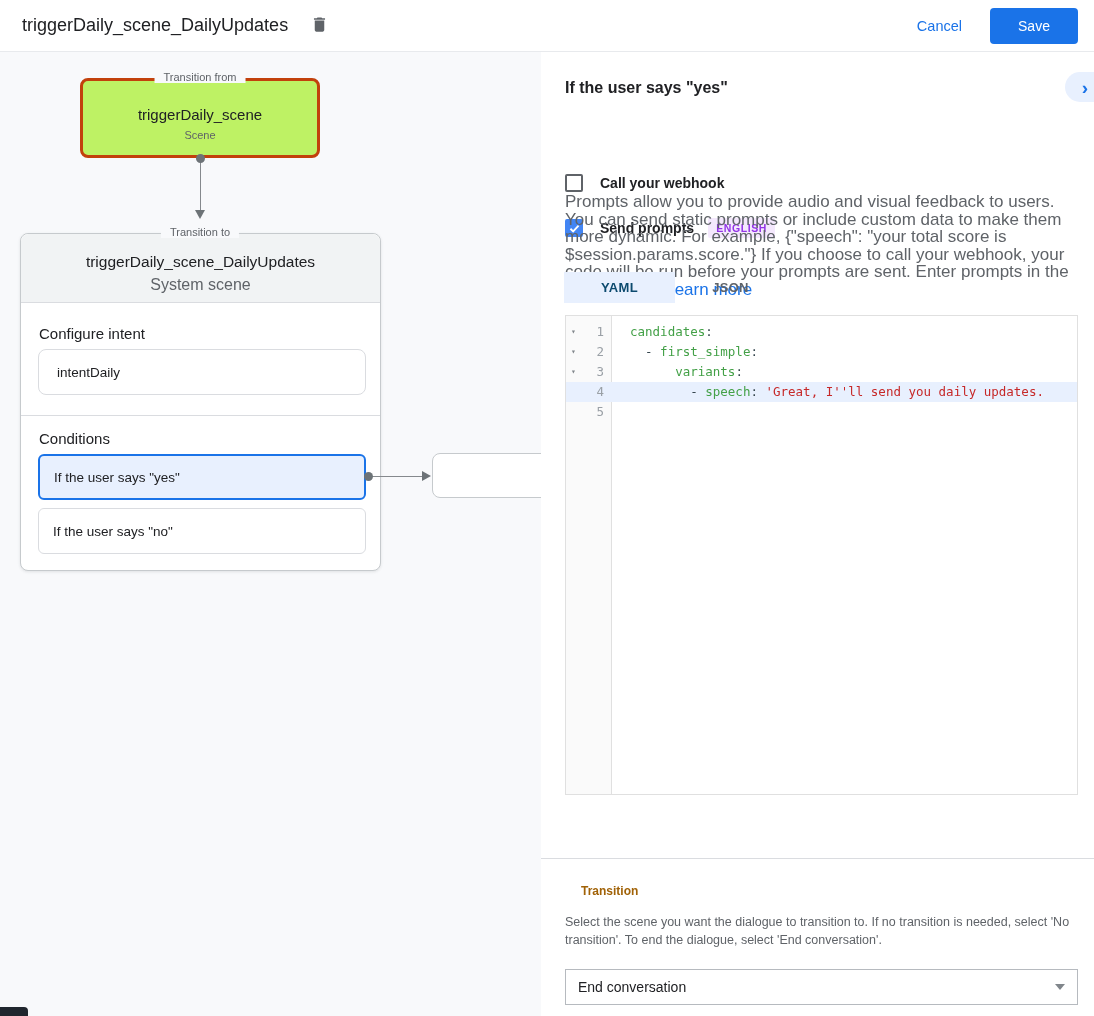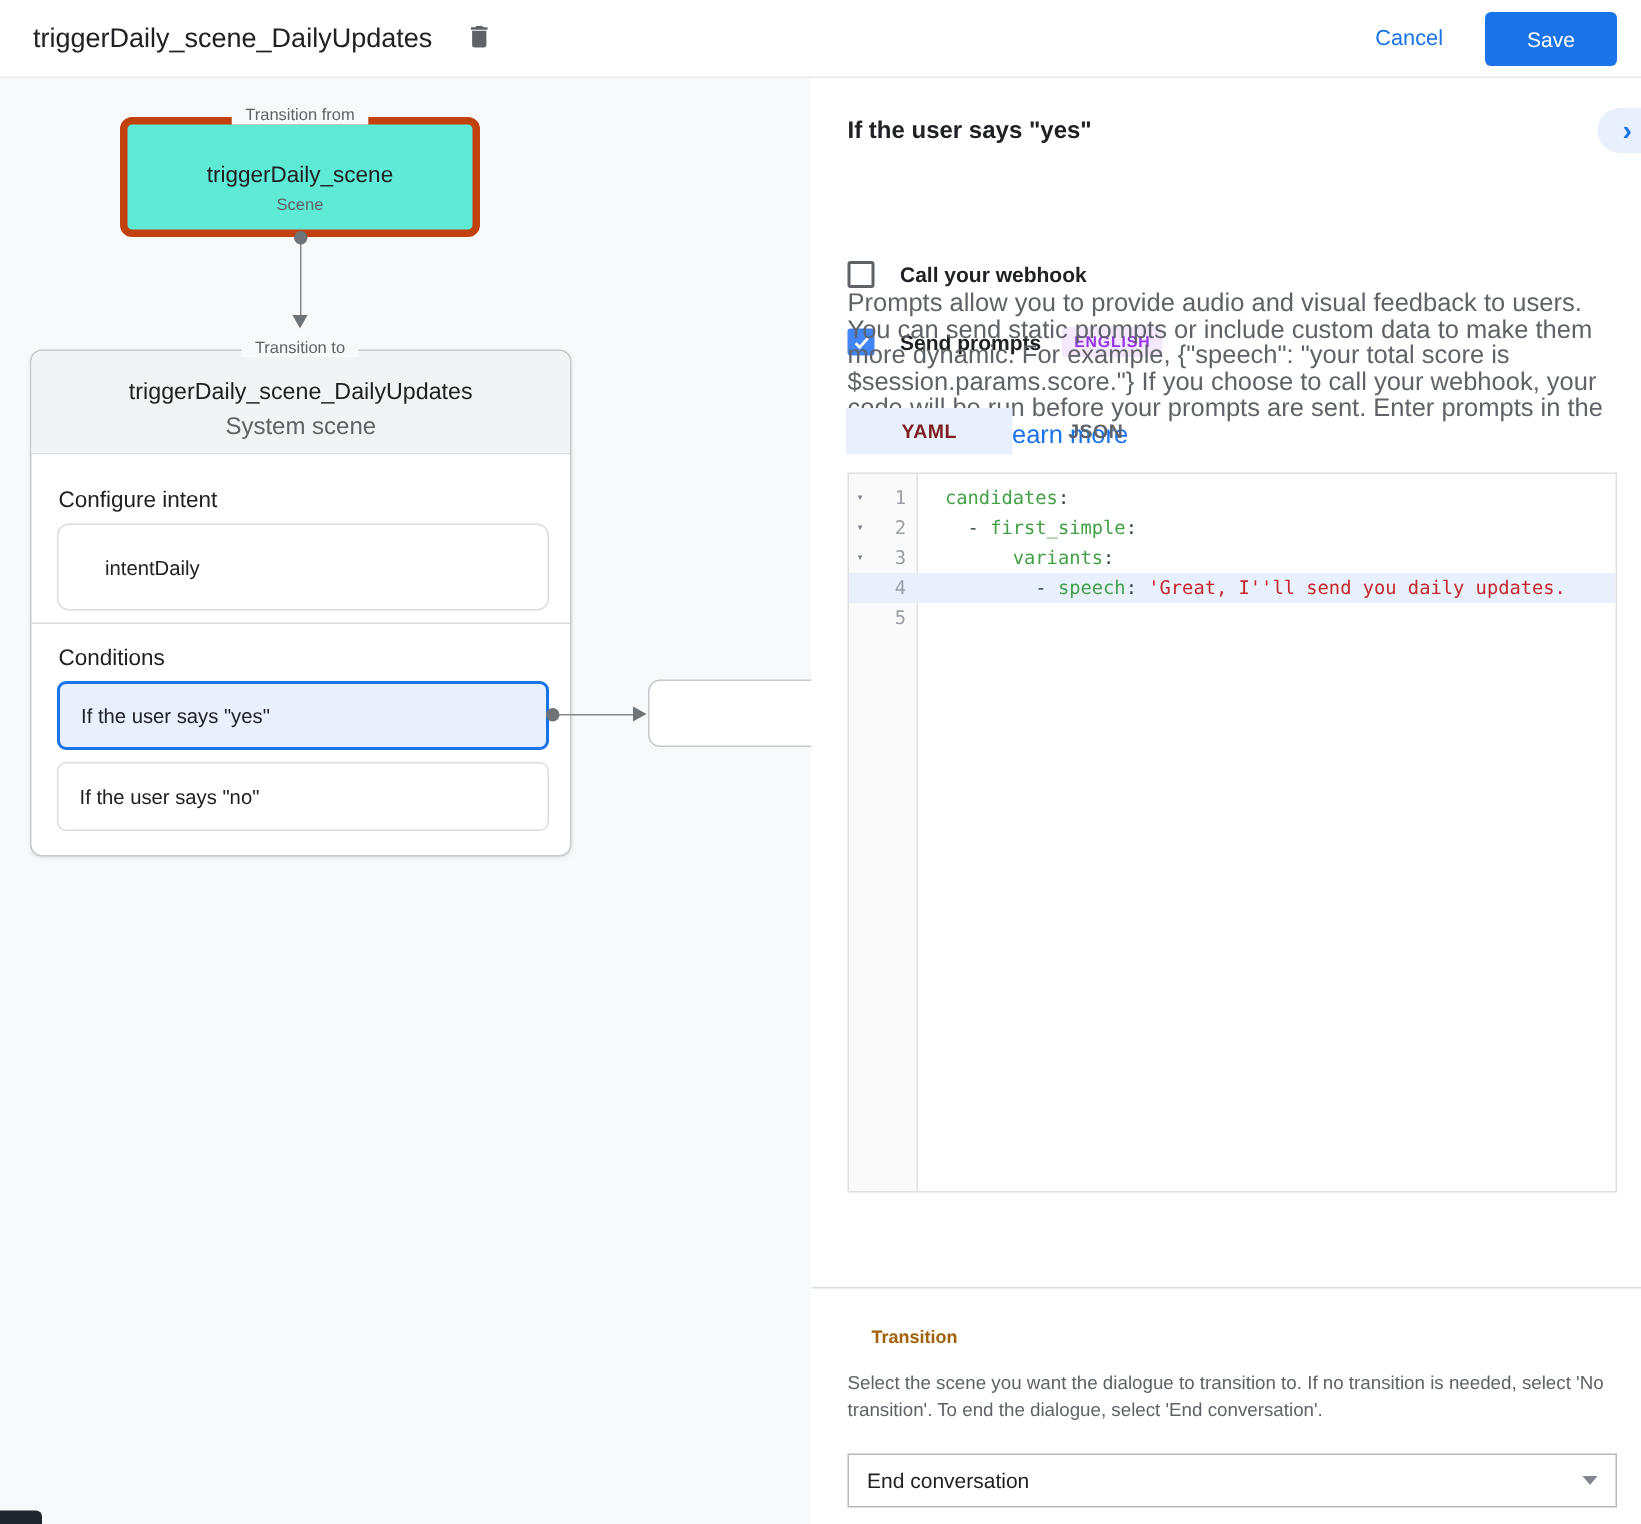--- a/index.html
+++ b/index.html
@@ -18,40 +18,40 @@
   .save-btn { background:#1a73e8; color:#ffffff; border:none; border-radius:4px; width:88px; height:36px;
     font-size:14px; font-weight:500; font-family:inherit; cursor:pointer; }
 
   
   .canvas { position:absolute; left:0; top:52px; width:541px; height:964px;
     background:#f8f9fb; overflow:hidden; }
   .flow-label { position:absolute; transform:translateX(-50%); background:#f8f9fb;
     padding:0 9px; font-size:11px; color:#5f6368; white-space:nowrap; z-index:3; }
 
   .from-box { position:absolute; left:80px; top:26px; width:240px; height:80px;
-    background:#5eead4; border:5px solid #c2410c; border-radius:8px; }
+    background:#bef264; border:3px solid #c2410c; border-radius:8px; }
   .from-title { position:absolute; left:0; right:0; top:25px; text-align:center; font-size:15px; color:#202124; }
   .from-sub { position:absolute; left:0; right:0; top:48px; text-align:center; font-size:11px; color:#5f6368; }
 
   .v-dot { position:absolute; left:196px; top:102px; width:9px; height:9px; border-radius:50%; background:#6d7377; z-index:2; }
   .v-line { position:absolute; left:199.5px; top:108px; width:1.5px; height:50px; background:#85898d; }
   .v-arrow { position:absolute; left:194.5px; top:158px; width:0; height:0;
     border-left:5.5px solid transparent; border-right:5.5px solid transparent; border-top:9px solid #6d7377; }
 
   .to-box { position:absolute; left:20px; top:181px; width:361px; height:338px;
     background:#fff; border:1px solid #c6cacd; border-radius:8px;
     box-shadow:0 1px 3px rgba(60,64,67,.12); }
   .to-header { position:absolute; left:0; right:0; top:0; height:69px; background:#f1f3f4;
     border-bottom:1px solid #dadce0; border-radius:8px 8px 0 0; }
   .to-title { position:absolute; left:0; right:0; top:19px; text-align:center; font-size:15.5px; color:#202124; }
   .to-sub { position:absolute; left:0; right:0; top:42px; text-align:center; font-size:16px; color:#5f6368; }
   .sec-heading { position:absolute; left:18px; font-size:15px; color:#202124; }
-  .intent-field { position:absolute; left:17px; top:115px; width:328px; height:58px;
+  .intent-field { position:absolute; left:17px; top:115px; width:328px; height:46px;
     background:#fff; border:1px solid #dadce0; border-radius:8px; display:flex; align-items:center;
-    padding-left:31px; font-size:13.5px; color:#202124; cursor:pointer; }
+    padding-left:18px; font-size:13.5px; color:#202124; cursor:pointer; }
   .to-divider { position:absolute; left:0; right:0; top:181px; height:1px; background:#dadce0; }
   .cond { position:absolute; left:17px; width:328px; height:46px; border-radius:6px;
     display:flex; align-items:center; padding-left:14px; font-size:13.5px; color:#202124; cursor:pointer; }
   .cond-selected { top:220px; background:#e8f0fe; border:2px solid #1a73e8; }
   .cond-plain { top:274px; background:#fff; border:1px solid #dadce0; }
 
   .h-dot { position:absolute; left:364px; top:420px; width:9px; height:9px; border-radius:50%; background:#6d7377; z-index:2; }
   .h-line { position:absolute; left:371px; top:423.5px; width:52px; height:1.5px; background:#85898d; }
   .h-arrow { position:absolute; left:422px; top:419px; width:0; height:0;
     border-top:5.5px solid transparent; border-bottom:5.5px solid transparent; border-left:9px solid #6d7377; }
@@ -77,21 +77,21 @@
   .lang-badge { margin-left:14px; background:#f4e8fd; color:#9334e6; font-size:10.5px; font-weight:700;
     letter-spacing:.6px; padding:4px 8px; border-radius:2px; }
 
   .panel-desc { position:absolute; left:24px; top:141px; width:513px; font-size:17px;
     line-height:17.5px; color:#5f6368; }
   .learn-more { color:#1a73e8; text-decoration:none; cursor:pointer; }
 
   .tabs { position:absolute; left:23px; top:220px; height:31px; display:flex; }
   .tab { width:111px; height:31px; display:flex; align-items:center; justify-content:center;
     font-size:13px; font-weight:700; letter-spacing:.3px; cursor:pointer; }
-  .tab-active { background:#e8f0fe; color:#7f1d1d; }
+  .tab-active { background:#e8f0fe; color:#0c4a6e; }
   .tab-idle { background:transparent; color:#5f6368; }
 
   
   .editor { position:absolute; left:24px; top:263px; width:513px; height:480px;
     border:1px solid #e0e0e0; background:#fff; overflow:hidden;
     font-family:"DejaVu Sans Mono", monospace; font-size:12.5px; }
   .editor::before { content:""; position:absolute; left:0; top:0; bottom:0; width:45px;
     background:#fafafa; border-right:1px solid #e0e0e0; }
   .code-lines { position:absolute; left:0; top:6px; right:0; }
   .code-row { position:relative; display:flex; height:20px; line-height:20px; white-space:pre; }

